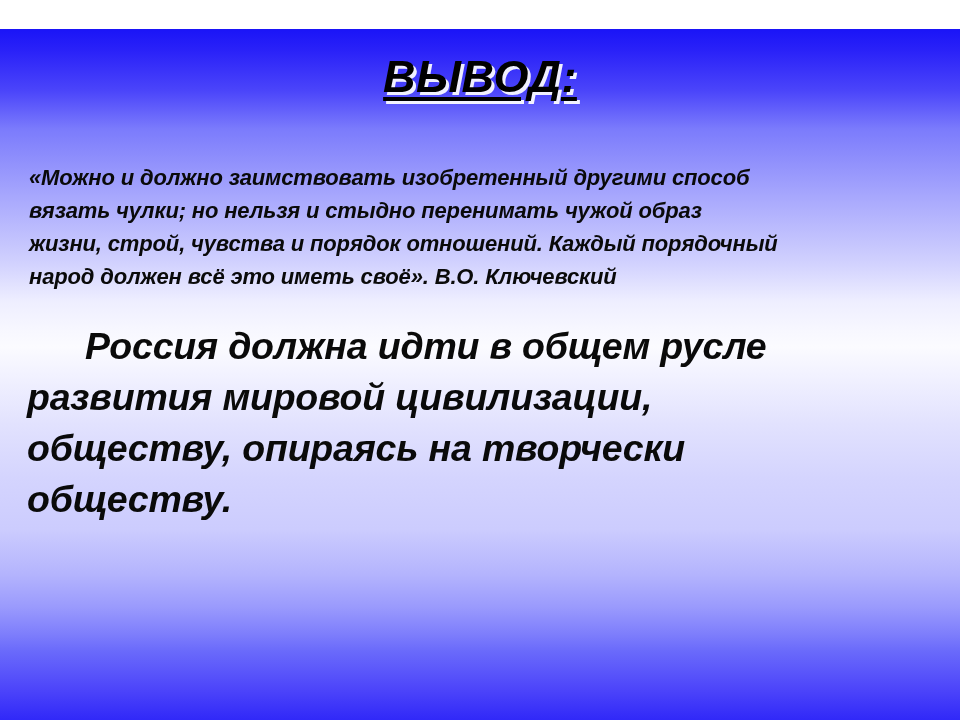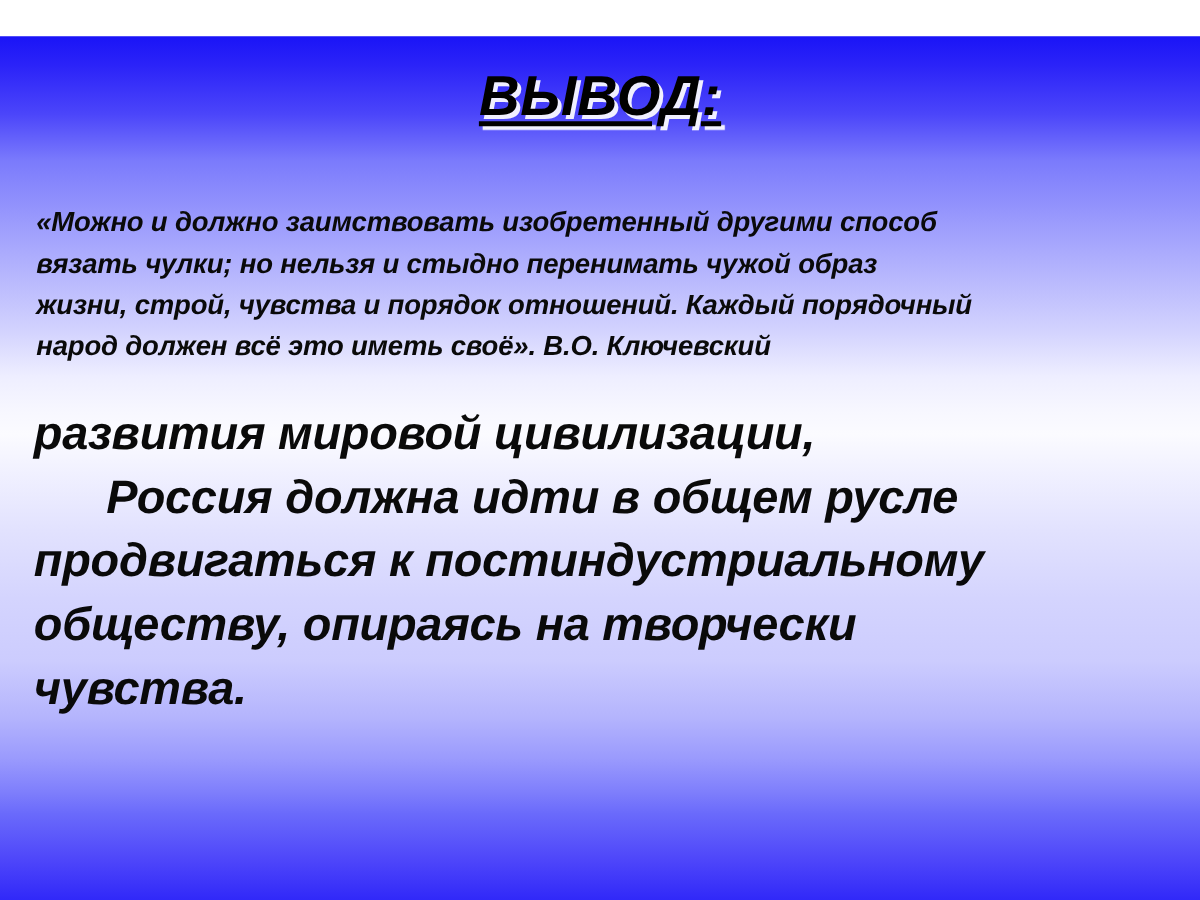--- a/index.html
+++ b/index.html
@@ -113,20 +113,19 @@
   </div>
 
   <div id="quote-block">
     <span class="qline">«Можно и должно заимствовать изобретенный другими способ</span>
     <span class="qline">вязать чулки; но нельзя и стыдно перенимать чужой образ</span>
     <span class="qline">жизни, строй, чувства и порядок отношений. Каждый порядочный</span>
     <span class="qline">народ должен всё это иметь своё». В.О. Ключевский</span>
   </div>
 
   <div id="body-block">
+    <span class="bline first">Россия должна идти в общем русле</span>
     <span class="bline">развития мировой цивилизации,</span>
-    <span class="bline first">Россия должна идти в общем русле</span>
-    <span class="bline">продвигаться к постиндустриальному</span>
     <span class="bline">обществу, опираясь на творчески</span>
-    <span class="bline">чувства.</span>
+    <span class="bline">обществу.</span>
   </div>
 
 </div>
 
 </body></html>

